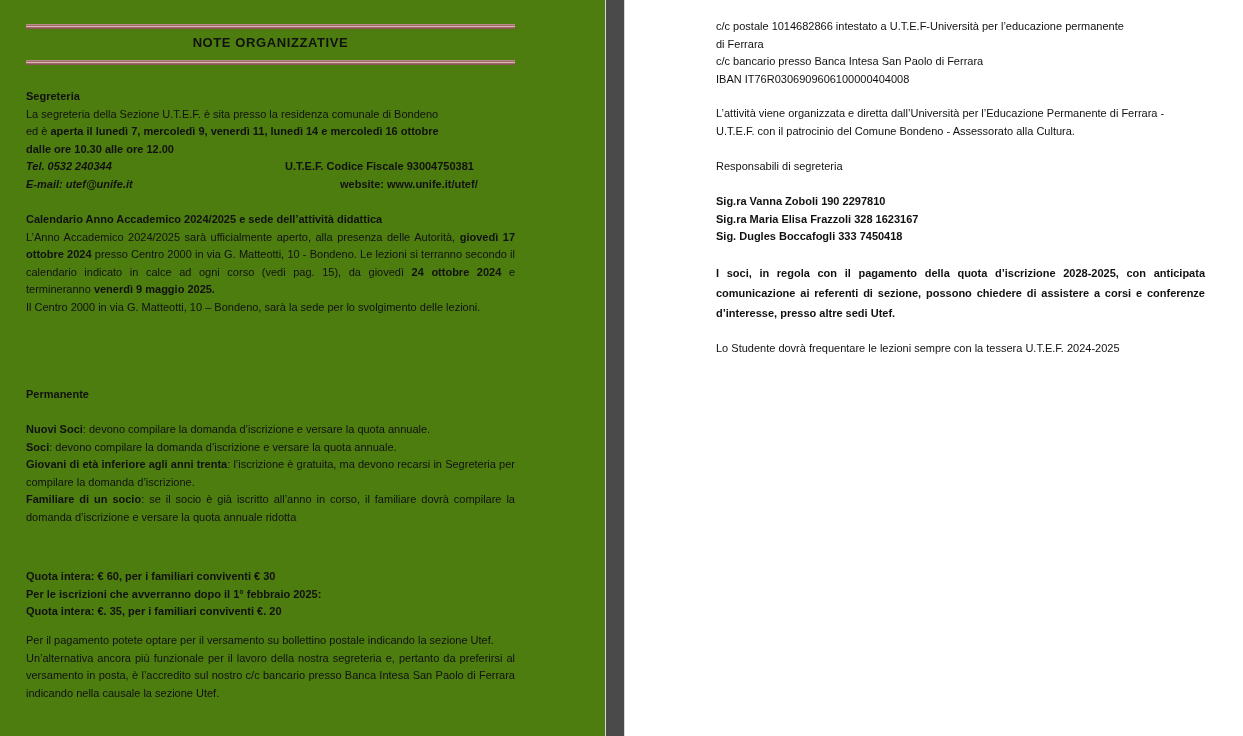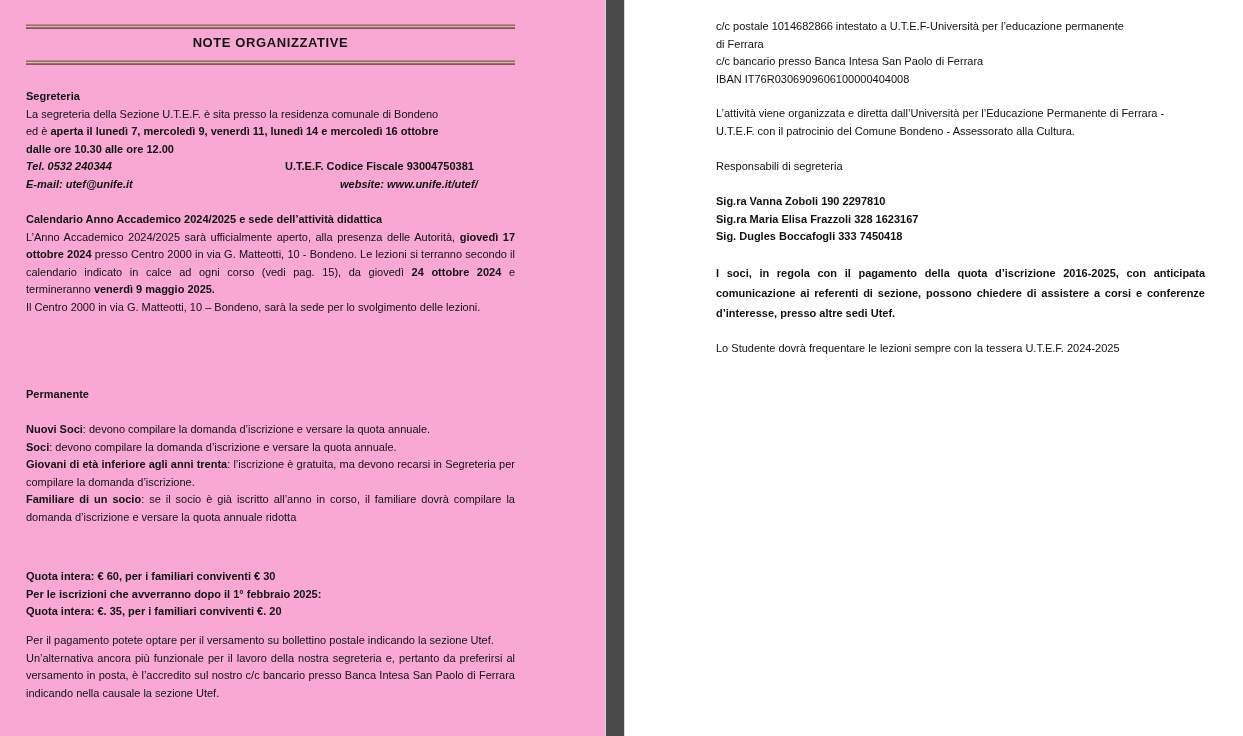--- a/index.html
+++ b/index.html
@@ -3,21 +3,21 @@
 <meta charset="utf-8">
 <style>
   html, body { margin:0; padding:0; }
   body {
     width:1243px; height:736px; overflow:hidden; position:relative;
     background:#ffffff;
     font-family: "Liberation Sans", "DejaVu Sans", sans-serif;
     color:#111;
   }
   .page-left {
-    position:absolute; left:0; top:0; width:605px; height:736px; background:#f9a8d4;
+    position:absolute; left:0; top:0; width:605px; height:736px; background:#4d7c0f;
   }
   .gutter {
     position:absolute; left:605px; top:0; width:20px; height:736px; background:#4a4a4a;
     border-left:1px solid #d8d8d8; border-right:1px solid #d8d8d8; box-sizing:border-box;
   }
   .page-right {
     position:absolute; left:625px; top:0; width:618px; height:736px; background:#fff;
   }
   .col-left { position:absolute; left:26px; top:0; width:489px; }
   .col-right { position:absolute; left:91px; top:0; width:489px; }
@@ -52,21 +52,21 @@
       <span class="line b">Segreteria</span>
       <span class="line">La segreteria della Sezione U.T.E.F. è sita presso la residenza comunale di Bondeno</span>
       <span class="line"><span>ed è </span><span class="b">aperta il lunedì 7, mercoledì 9, venerdì 11, lunedì 14 e mercoledì 16 ottobre</span></span>
       <span class="line b">dalle ore 10.30 alle ore 12.00</span>
       <div class="row2">
         <span class="l">Tel. 0532 240344</span>
         <span class="r" style="left:259px;">U.T.E.F. Codice Fiscale 93004750381</span>
       </div>
       <div class="row2">
         <span class="l">E-mail: utef@unife.it</span>
-        <span class="r" style="left:314px;font-style:italic;">website: www.unife.it/utef/</span>
+        <span class="r" style="left:314px;">website: www.unife.it/utef/</span>
       </div>
     </div>
 
     <div class="txt" style="top:211px;">
       <span class="line b">Calendario Anno Accademico 2024/2025 e sede dell’attività didattica</span>
       <div class="just"><span>L’Anno Accademico 2024/2025 sarà ufficialmente aperto, alla presenza delle Autorità, </span><span class="b">giovedì 17 ottobre 2024</span><span> presso Centro 2000 in via G. Matteotti, 10 - Bondeno. Le lezioni si terranno secondo il calendario indicato in calce ad ogni corso (vedi pag. 15), da giovedì </span><span class="b">24 ottobre 2024</span><span> e termineranno </span><span class="b">venerdì 9 maggio 2025.</span></div>
       <div class="just">Il Centro 2000 in via G. Matteotti, 10 – Bondeno, sarà la sede per lo svolgimento delle lezioni.</div>
     </div>
 
     <div class="txt" style="top:386px;">
@@ -109,17 +109,17 @@
     <div class="txt" style="top:158px;">
       <span class="line">Responsabili di segreteria</span>
     </div>
 
     <div class="txt b" style="top:193px;">
       <span class="line">Sig.ra Vanna Zoboli 190 2297810</span>
       <span class="line">Sig.ra Maria Elisa Frazzoli 328 1623167</span>
       <span class="line">Sig. Dugles Boccafogli 333 7450418</span>
     </div>
 
-    <div class="txt b just" style="top:263px; line-height:20px;">I soci, in regola con il pagamento della quota d’iscrizione 2016-2025, con anticipata comunicazione ai referenti di sezione, possono chiedere di assistere a corsi e conferenze d’interesse, presso altre sedi Utef.</div>
+    <div class="txt b just" style="top:263px; line-height:20px;">I soci, in regola con il pagamento della quota d’iscrizione 2028-2025, con anticipata comunicazione ai referenti di sezione, possono chiedere di assistere a corsi e conferenze d’interesse, presso altre sedi Utef.</div>
 
     <div class="txt" style="top:340px;">Lo Studente dovrà frequentare le lezioni sempre con la tessera U.T.E.F. 2024-2025</div>
   </div>
 </div>
 
 </body></html>

